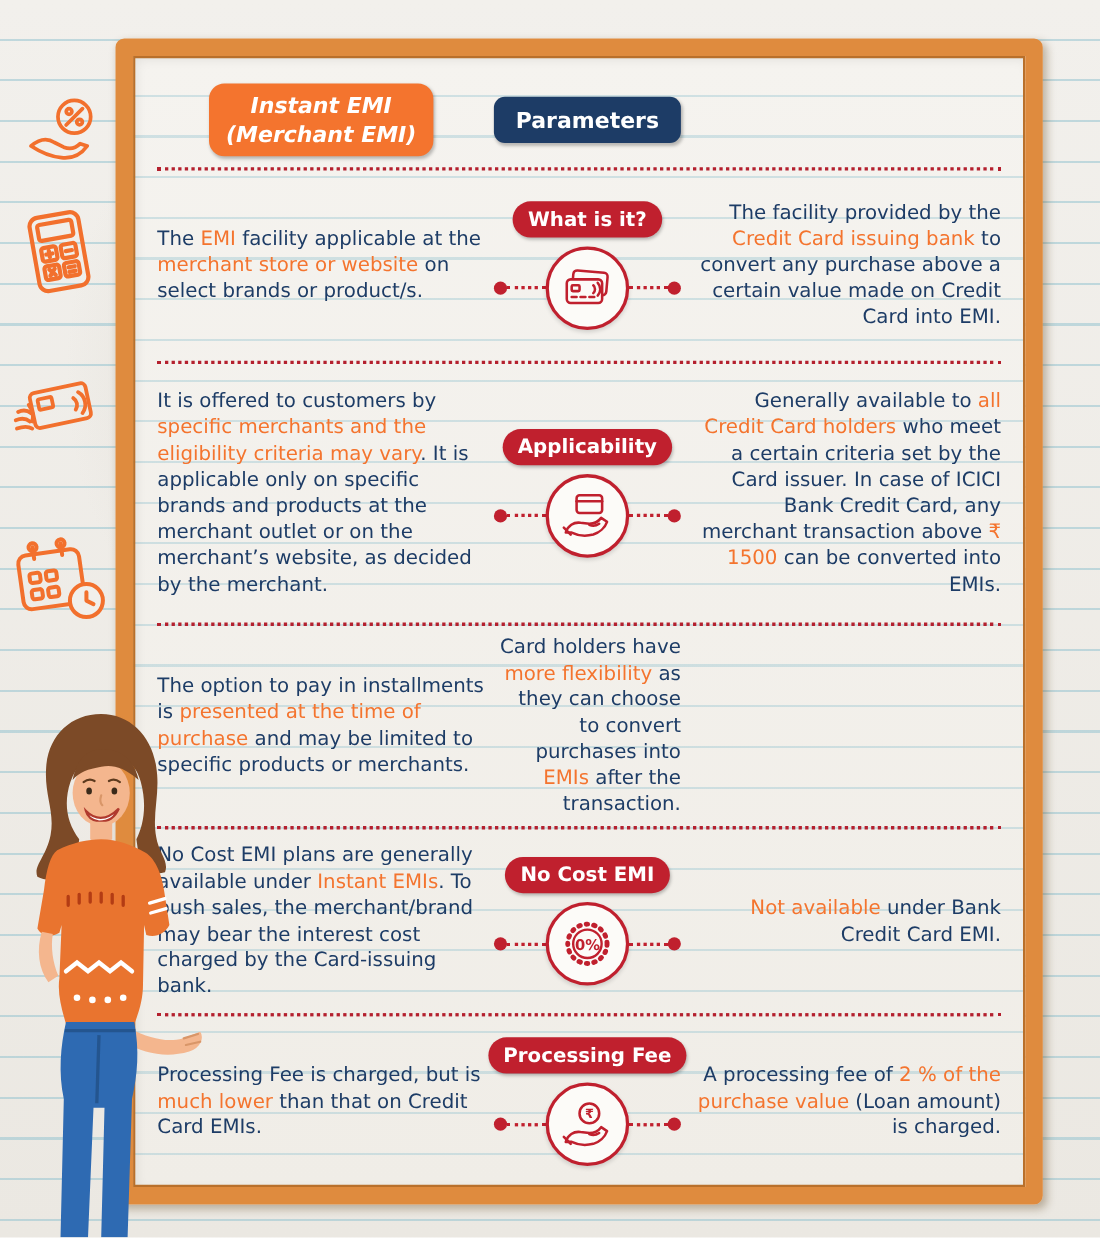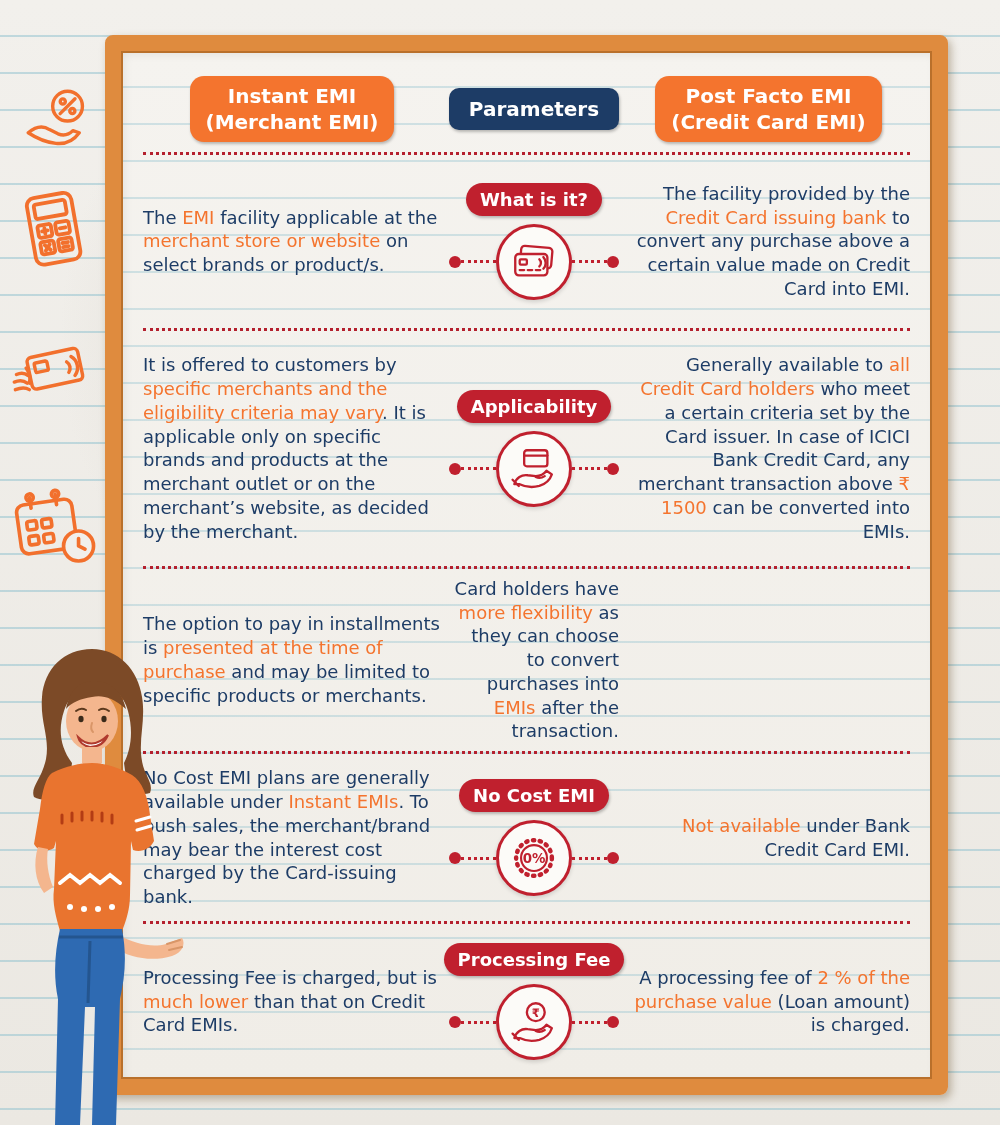--- a/index.html
+++ b/index.html
@@ -28,21 +28,21 @@
       repeating-linear-gradient(to bottom, rgba(150,196,208,0) 0 35px, rgba(150,196,208,.4) 35px 37px),
       linear-gradient(#f5f3ef,#f0ede7);
     padding:16px 22px 0 22px;
     display:flex;flex-direction:column;
   }
   .grid3{display:grid;grid-template-columns:298px 170px 1fr;column-gap:8px;}
   
   .board-header{height:100px;align-items:center;}
   .pill{justify-self:center;text-align:center;color:#fff;font-weight:bold;
     box-shadow:1px 2px 3px rgba(0,0,0,.25);}
-  .pill-orange{background:var(--orange);border-radius:14px;padding:7px 16px;font-size:20px;line-height:1.3;}
+  .pill-orange{background:var(--orange);border-radius:14px;padding:7px 16px;font-size:20px;line-height:1.3;font-style:italic;}
   .pill-navy{background:var(--navy);border-radius:10px;padding:9px 20px;font-size:20px;}
   
   #rows{display:flex;flex-direction:column;}
   .row{align-items:center;border-top:3px dotted #b4202e;padding:8px 0;}
   #rows .row:nth-of-type(1){min-height:176px;}
   #rows .row:nth-of-type(2){min-height:238px;}
   #rows .row:nth-of-type(3){min-height:166px;}
   #rows .row:nth-of-type(4){min-height:170px;}
   #rows .row:nth-of-type(5){min-height:158px;}
   .cell.left,.cell.right{font-size:18px;line-height:1.32;color:var(--navy);}
@@ -120,24 +120,20 @@
     </svg>
   </div>
 
   <div class="board">
     <div class="grid3 board-header">
       <div class="pill pill-orange">
         <span style="display:block">Instant EMI</span>
         <span style="display:block">(Merchant EMI)</span>
       </div>
       <div class="pill pill-navy">Parameters</div>
-      <div class="pill pill-orange">
-        <span style="display:block">Post Facto EMI</span>
-        <span style="display:block">(Credit Card EMI)</span>
-      </div>
     </div>
     <div id="rows">
   <div class="row grid3">
     <div class="cell left">
       <p class="rich"><span class="navy">The </span><span class="orange">EMI</span><span class="navy"> facility applicable at the </span><span class="orange">merchant store or website</span><span class="navy"> on select brands or product/s.</span></p>
     </div>
     <div class="cell center">
       <div class="param-pill">
         <span>What is it?</span>
       </div>

